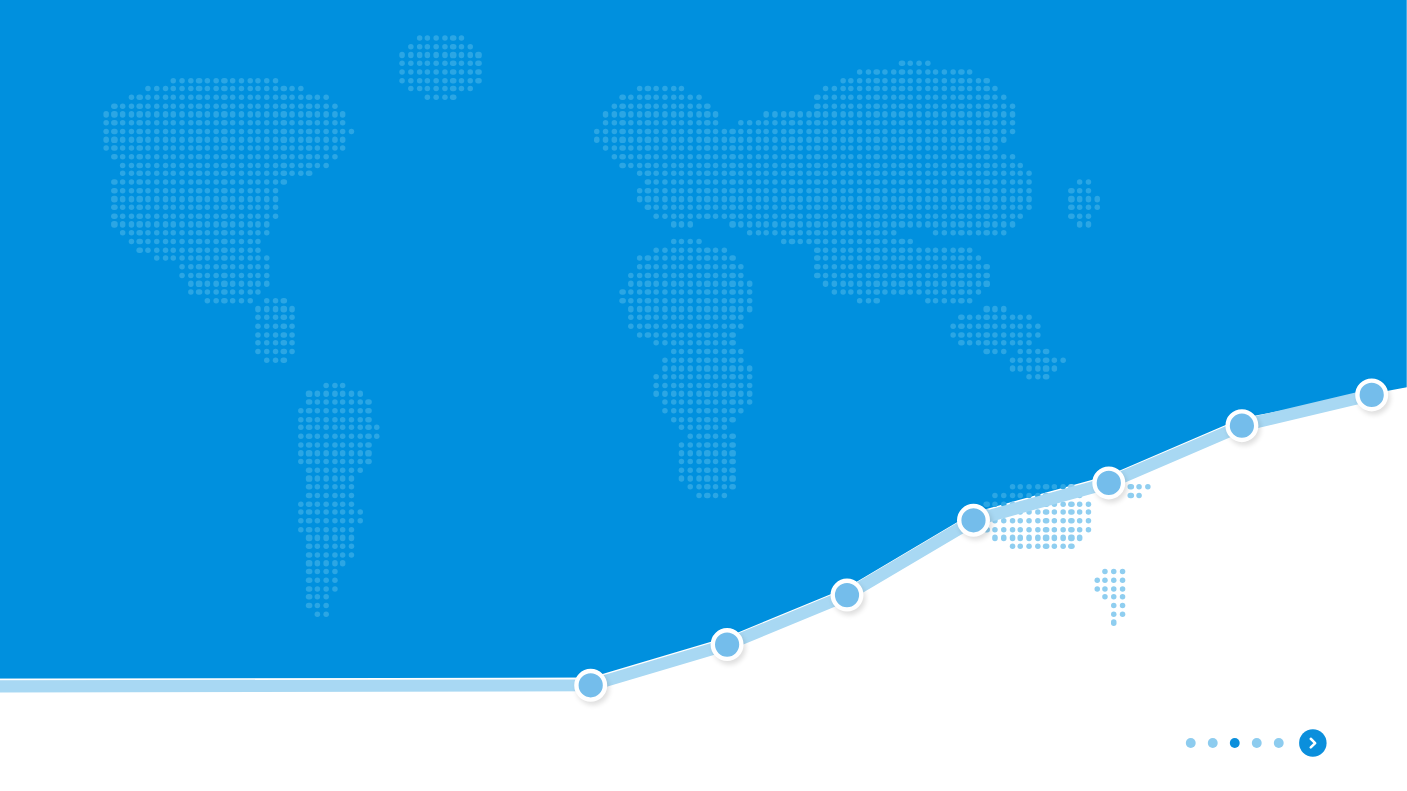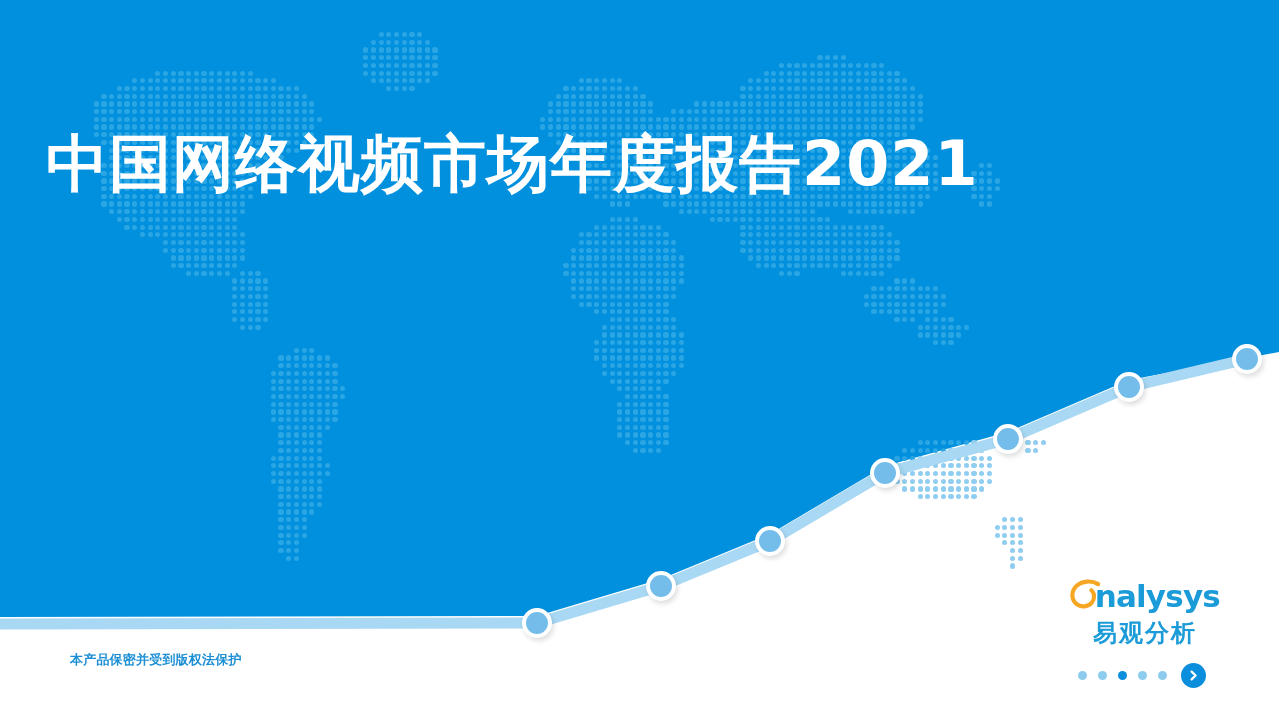--- a/index.html
+++ b/index.html
@@ -2469,37 +2469,24 @@
   <div id="marker-host">
       <div class="marker" style="left: 537px; top: 623px; background: rgb(116, 189, 235); border-color: rgb(255, 255, 255);"></div>
       <div class="marker" style="left: 661px; top: 586px; background: rgb(116, 189, 235); border-color: rgb(255, 255, 255);"></div>
       <div class="marker" style="left: 770px; top: 541px; background: rgb(116, 189, 235); border-color: rgb(255, 255, 255);"></div>
       <div class="marker" style="left: 885px; top: 473px; background: rgb(116, 189, 235); border-color: rgb(255, 255, 255);"></div>
       <div class="marker" style="left: 1008px; top: 439px; background: rgb(116, 189, 235); border-color: rgb(255, 255, 255);"></div>
       <div class="marker" style="left: 1129px; top: 387px; background: rgb(116, 189, 235); border-color: rgb(255, 255, 255);"></div>
       <div class="marker" style="left: 1247px; top: 359px; background: rgb(116, 189, 235); border-color: rgb(255, 255, 255);"></div>
     </div>
 
-  <h1 class="title">中国网络视频市场年度报告2021</h1>
 
   <div class="footer">
-    <div class="line-cn">本产品保密并受到版权法保护</div>
   </div>
 
-  <div class="logo">
-    <div class="logo-row">
-      <svg class="logo-swoosh" width="32" height="34" viewBox="0 0 32 34">
-        <path d="M28.5 5.0 C22.0 1.0 12.5 1.6 7.0 6.4 C1.2 11.5 1.0 20.0 6.0 24.6
-                 C10.6 28.8 18.3 28.4 22.2 23.6 C25.2 19.9 25.0 14.0 21.6 11.2" fill="none" stroke="#F5A623" stroke-width="4.2" stroke-linecap="round"></path>
-        <path d="M23.0 2.0 L23.0 31.5" fill="none" stroke="#F5A623" stroke-width="0"></path>
-      </svg>
-      <span class="logo-word">nalysys</span>
-    </div>
-    <div class="logo-cn">易观分析</div>
-  </div>
 
   <div class="pager">
     <span class="pager-dot"></span>
     <span class="pager-dot"></span>
     <span class="pager-dot active"></span>
     <span class="pager-dot"></span>
     <span class="pager-dot"></span>
     <span class="pager-next">
       <svg width="13" height="13" viewBox="0 0 13 13">
         <path d="M4.6 2.6 L8.6 6.5 L4.6 10.4" fill="none" stroke="#ffffff" stroke-width="2.3" stroke-linecap="round" stroke-linejoin="round"></path>

